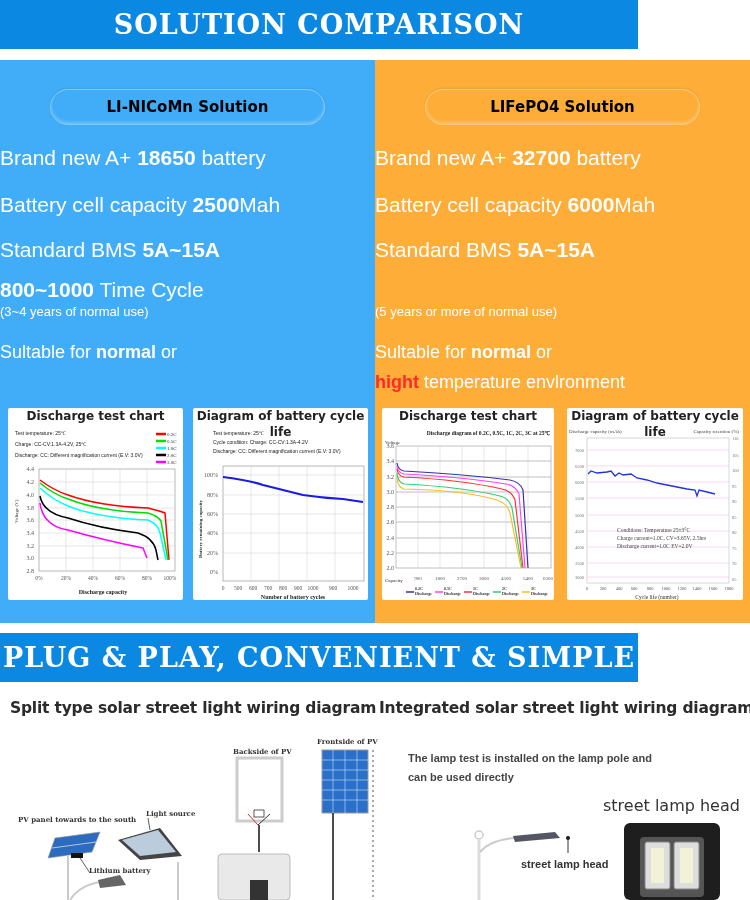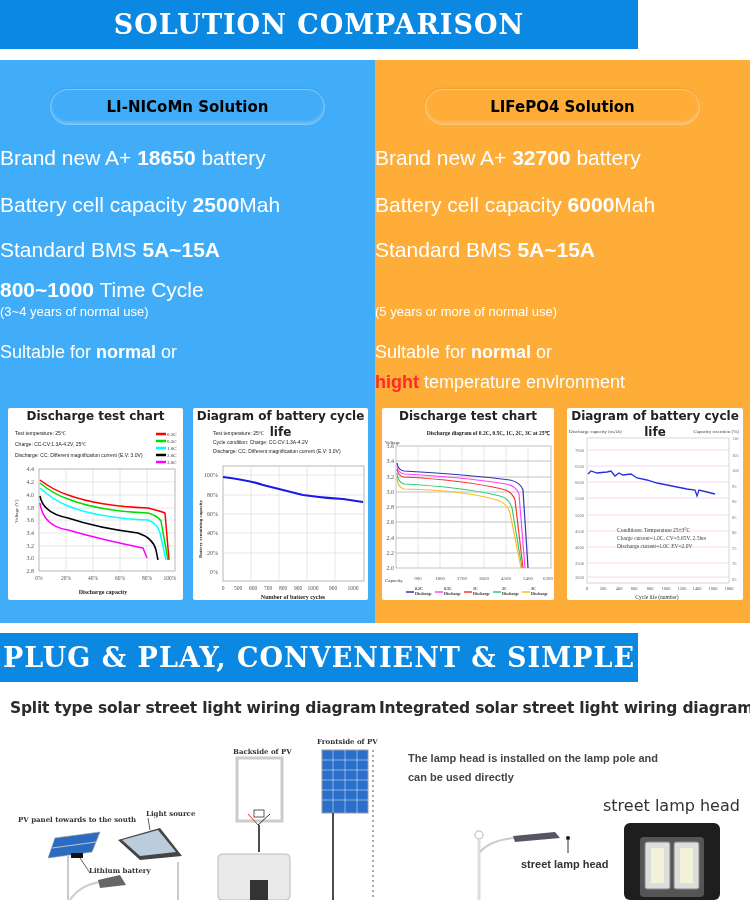--- a/index.html
+++ b/index.html
@@ -330,21 +330,21 @@
   <path d="M70 170 Q80 155 100 152" fill="none" stroke="#ccc" stroke-width="2"></path>
   <polygon points="98,150 120,145 126,155 100,158" fill="#666"></polygon>
 </svg>
 <div class="lbl" style="left:233px;top:747px">Backside of PV</div>
 <div class="lbl" style="left:317px;top:737px">Frontside of PV</div>
 <div class="lbl" style="left:18px;top:815px">PV panel towards to the south</div>
 <div class="lbl" style="left:146px;top:809px">Light source</div>
 <div class="lbl" style="left:89px;top:866px">Lithium battery</div>
 
 <div style="position:absolute;left:408px;top:749px;font-size:11px;color:#444;font-weight:bold;font-family:'Liberation Sans',sans-serif;line-height:19px">
-  <div>The lamp head is installed on the lamp pole and</div>
+  <div>The lamp test is installed on the lamp pole and</div>
   <div>can be used directly</div>
 </div>
 <div style="position:absolute;left:603px;top:796px;font-size:16px;color:#333;font-family:'DejaVu Sans',sans-serif;white-space:nowrap">street lamp head</div>
 <svg width="375" height="110" style="position:absolute;left:375px;top:790px">
   <circle cx="104" cy="45" r="4" fill="none" stroke="#ccc" stroke-width="1.5"></circle>
   <line x1="104" y1="49" x2="104" y2="110" stroke="#ddd" stroke-width="3"></line>
   <path d="M105 62 Q115 50 140 48" fill="none" stroke="#ccc" stroke-width="2"></path>
   <polygon points="138,46 180,42 185,48 140,52" fill="#556"></polygon>
   <circle cx="193" cy="48" r="2" fill="#111"></circle>
   <line x1="193" y1="48" x2="193" y2="63" stroke="#333" stroke-width="1"></line>

